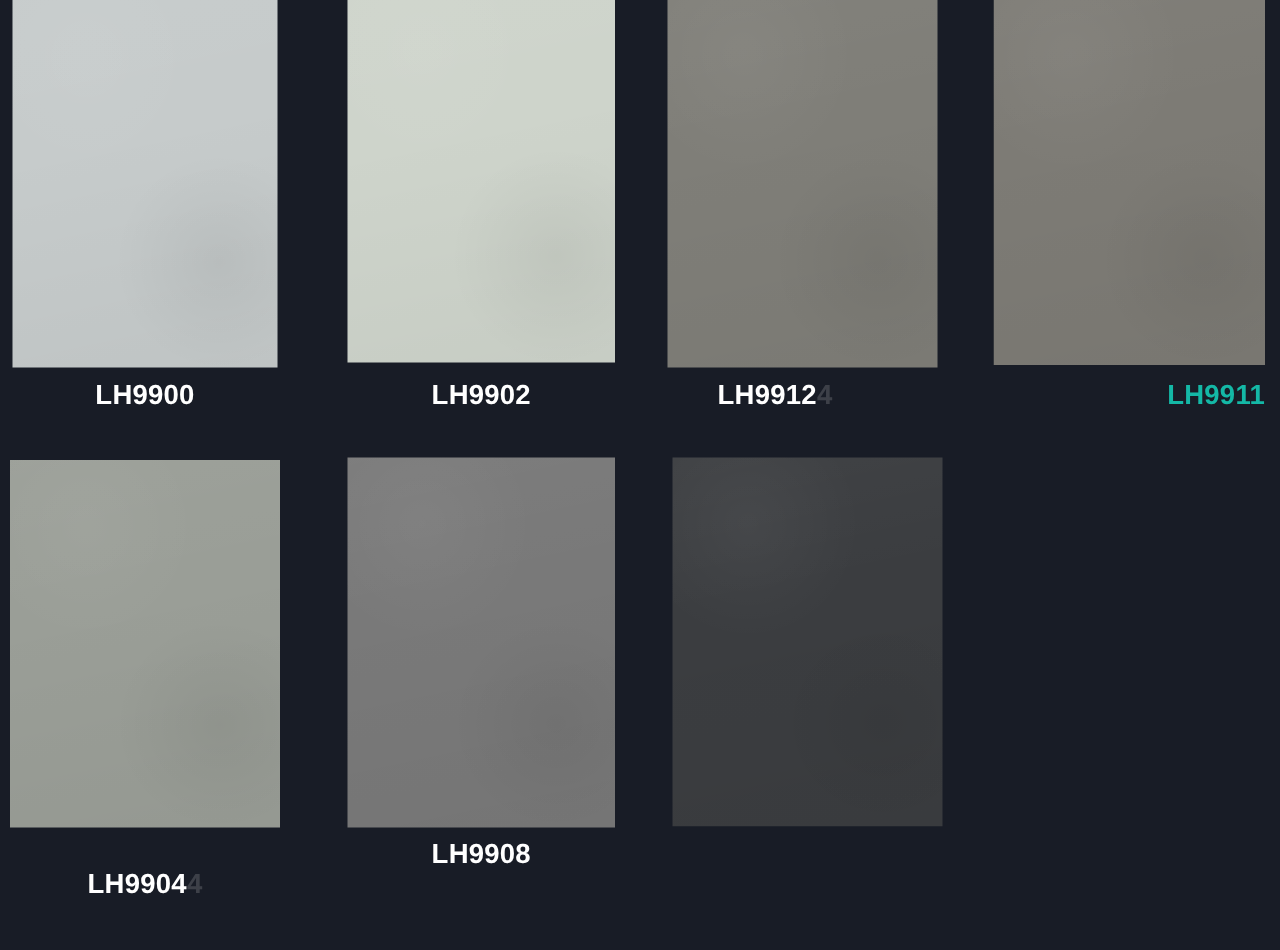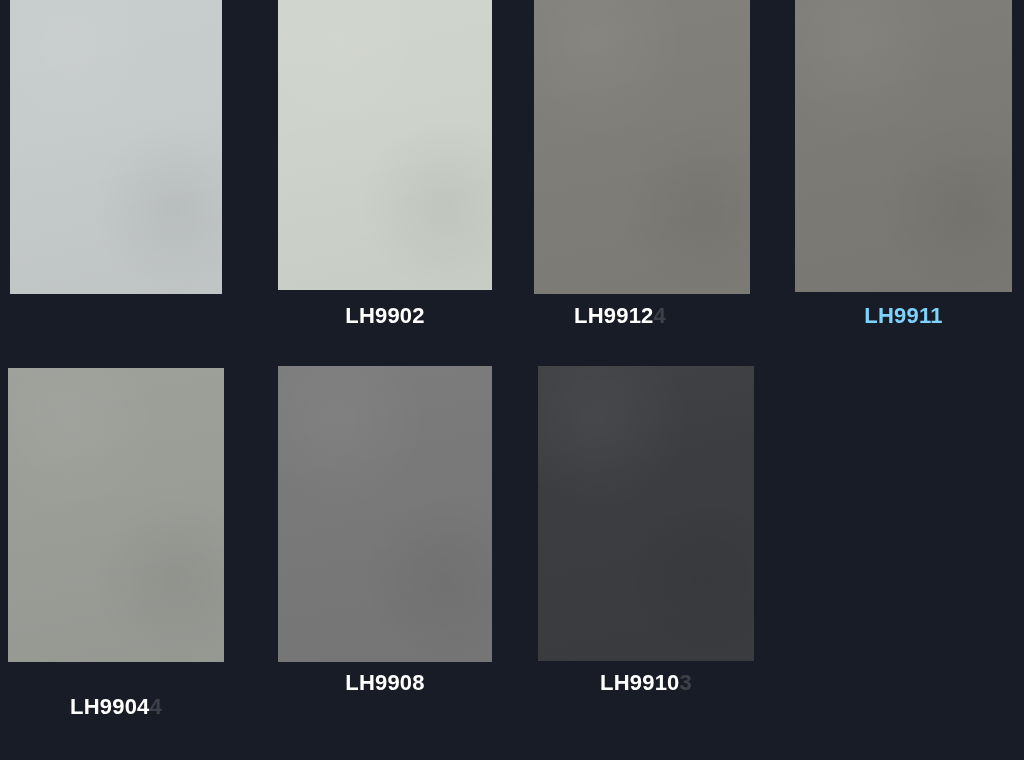--- a/index.html
+++ b/index.html
@@ -68,37 +68,37 @@
     font-weight: bold;
   }
 </style>
 </head>
 <body>
 
 <div id="palette-board" style="background: rgb(24, 28, 38);">
     <div class="swatch-card" style="left: 10px; top: -8px; width: 212px; height: 302px;">
       <div class="swatch-chip" title="LH9900" style="background: rgb(198, 203, 203);"></div>
     </div>
+    <div class="swatch-label" style="left: 10px; top: 305px; width: 212px; color: rgb(255, 255, 255);"><span>LH9900</span></div>
     <div class="swatch-card" style="left: 278px; top: -14px; width: 214px; height: 304px;">
       <div class="swatch-chip" title="LH9902" style="background: rgb(206, 212, 203);"></div>
     </div>
     <div class="swatch-label" style="left: 278px; top: 305px; width: 214px; color: #ffffff;"><span>LH9902</span></div>
     <div class="swatch-card" style="left: 534px; top: -12px; width: 216px; height: 306px;">
       <div class="swatch-chip" title="LH9912" style="background: rgb(127, 126, 120);"></div>
     </div>
     <div class="swatch-label" style="left: 512px; top: 305px; width: 216px; color: rgb(255, 255, 255);"><span>LH9912</span><span class="label-tail">4</span></div>
     <div class="swatch-card" style="left: 795px; top: -10px; width: 217px; height: 302px;">
       <div class="swatch-chip" title="LH9911" style="background: rgb(125, 123, 117);"></div>
     </div>
-    <div class="swatch-label" style="left: 795px; top: 305px; width: 217px; color: #7dd3fc;"><span>LH9911</span></div>
+    <div class="swatch-label" style="left: 795px; top: 305px; width: 217px; color: #14b8a6; text-align: right;"><span>LH9911</span></div>
     <div class="swatch-card" style="left: 8px; top: 368px; width: 216px; height: 294px;">
       <div class="swatch-chip" title="LH9904" style="background: rgb(154, 158, 151);"></div>
     </div>
     <div class="swatch-label" style="left: 8px; top: 672px; width: 216px; color: rgb(255, 255, 255); margin-top: 24px;"><span>LH9904</span><span class="label-tail">4</span></div>
     <div class="swatch-card" style="left: 278px; top: 366px; width: 214px; height: 296px;">
       <div class="swatch-chip" title="LH9908" style="background: rgb(121, 121, 121);"></div>
     </div>
     <div class="swatch-label" style="left: 278px; top: 672px; width: 214px; color: rgb(255, 255, 255);"><span>LH9908</span></div>
     <div class="swatch-card" style="left: 538px; top: 366px; width: 216px; height: 295px;">
       <div class="swatch-chip" title="LH9910" style="background: rgb(59, 61, 64);"></div>
     </div>
-    <div class="swatch-label" style="left: 538px; top: 672px; width: 216px; color: rgb(255, 255, 255);"><span>LH9910</span><span class="label-tail">3</span></div>
   </div>
 
 </body></html>

